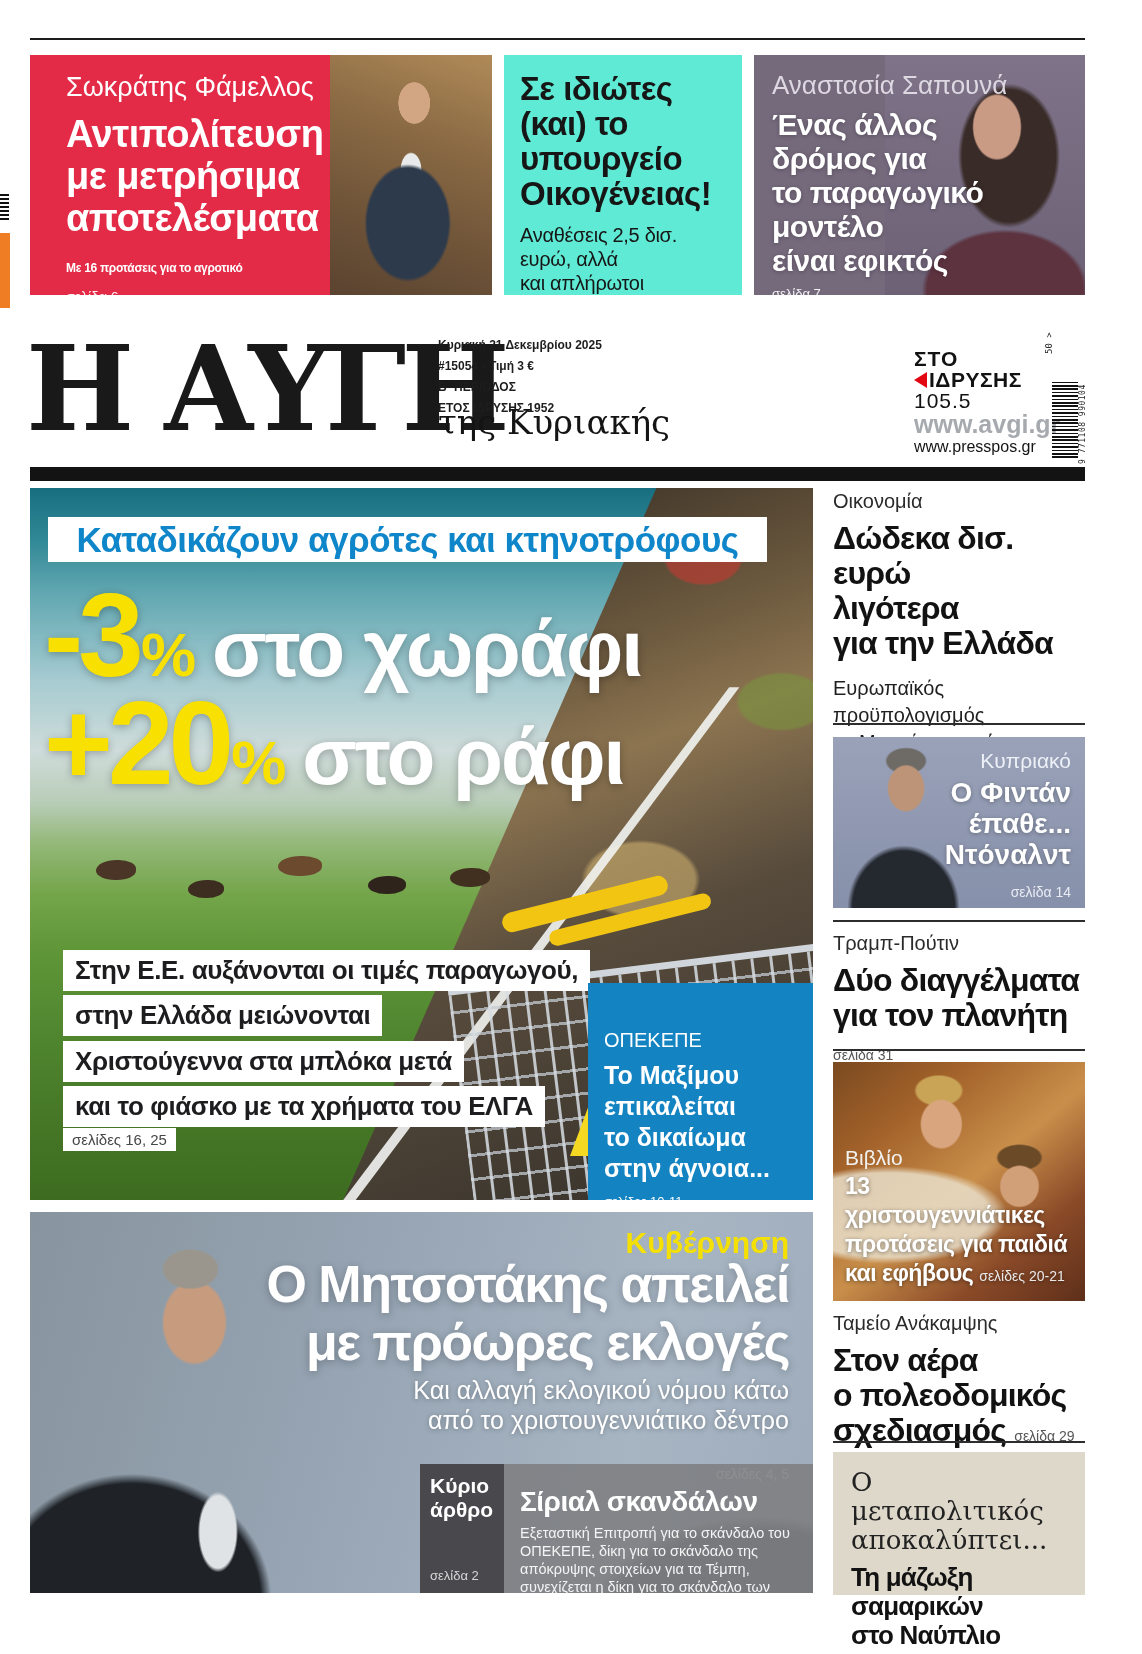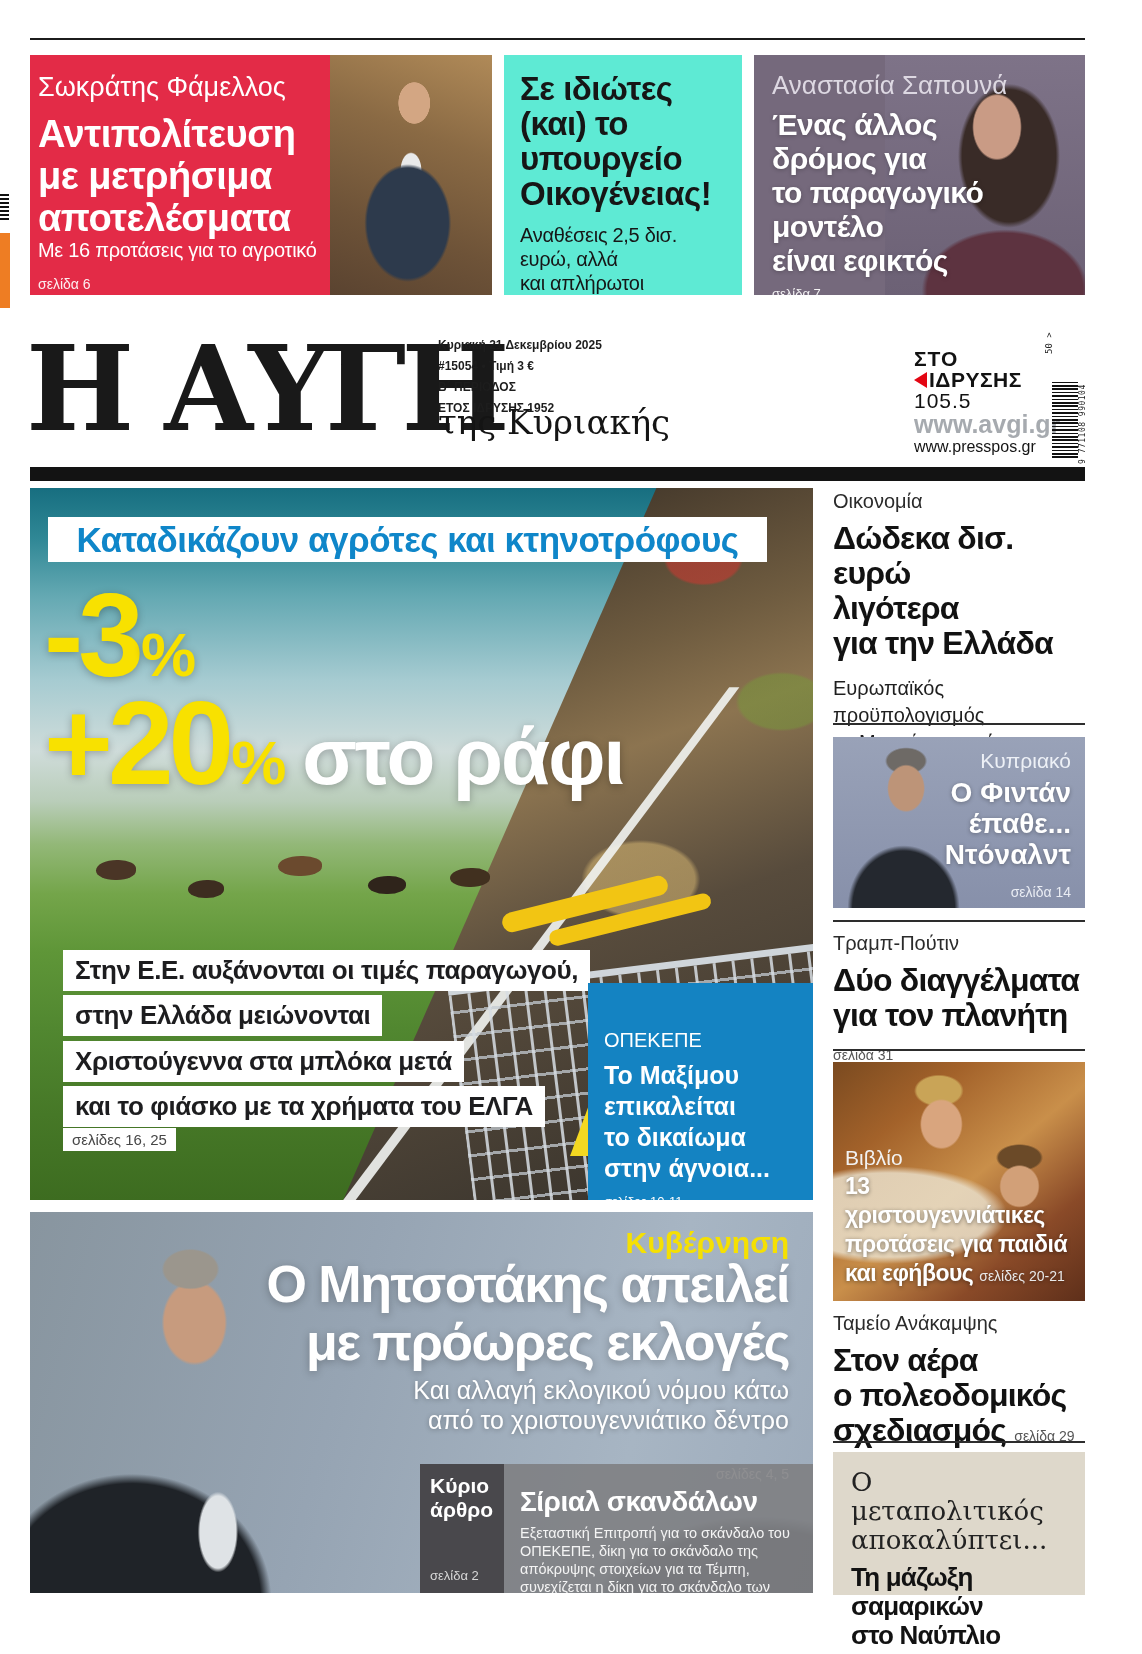--- a/index.html
+++ b/index.html
@@ -15,24 +15,24 @@
 
   
   .tbox{position:absolute;top:55px;height:240px;overflow:hidden;}
   .tbox-red{left:30px;width:462px;color:#fff;}
   .photo-famellos{position:absolute;right:0;top:0;width:162px;height:100%;
     background:
       radial-gradient(ellipse 26px 34px at 52% 20%, #d3a683 0 60%, rgba(0,0,0,0) 62%),
       radial-gradient(ellipse 70px 95px at 48% 70%, #2d3a4c 0 58%, rgba(0,0,0,0) 62%),
       radial-gradient(ellipse 18px 30px at 50% 48%, #e8e9ea 0 55%, rgba(0,0,0,0) 60%),
       linear-gradient(200deg,#b08a58 0%,#8a6a44 35%,#6e5338 70%,#5a4330 100%);}
-  .tbox-pad{position:relative;padding:18px 18px 0 8px;z-index:2;}
+  .tbox-pad{position:relative;padding:18px 18px 0 36px;z-index:2;}
   .t-kicker{font-size:27px;font-weight:400;line-height:1.1;}
   .t-head{font-size:38px;font-weight:700;line-height:42px;margin-top:10px;letter-spacing:-0.5px;}
-  .t-sub{font-size:20px;font-weight:400;margin-top:0;letter-spacing:-0.3px;}
+  .t-sub{font-size:12px;font-weight:700;margin-top:22px;letter-spacing:-0.3px;}
   .t-page{font-size:14px;margin-top:14px;opacity:.92;}
 
   .tbox-beige{left:504px;width:238px;color:#161616;}
   .tbox-beige .t-head{font-size:33px;line-height:35px;margin-top:2px;}
   .tbox-beige .t-sub{font-size:20px;font-weight:400;line-height:24px;margin-top:12px;}
   .tbox-beige .tbox-pad{padding:14px 14px 0 16px;}
 
   .tbox-mauve{left:754px;width:331px;color:#fff;}
   .photo-sapouna{position:absolute;right:0;top:0;width:200px;height:100%;
     background:
@@ -264,20 +264,21 @@
     <div class="cow" style="left:158px;top:392px;width:36px;height:18px;background:#3d2d20;"></div>
     <div class="cow" style="left:248px;top:368px;width:44px;height:20px;background:#6b4a2e;"></div>
     <div class="cow" style="left:338px;top:388px;width:38px;height:18px;background:#2f241b;"></div>
     <div class="cow" style="left:420px;top:380px;width:40px;height:19px;background:#41301f;"></div>
 
     <div class="lead-banner" style="color:#0f86c9;">Καταδικάζουν αγρότες και κτηνοτρόφους</div>
 
     <div class="lead-row row1">
       <span class="lr-num" style="color:#f8e100;">-3</span>
       <span class="lr-pct" style="color:#f8e100;">%</span>
+      <span class="lr-txt">στο χωράφι</span>
     </div>
     <div class="lead-row row2">
       <span class="lr-num" style="color:#f8e100;">+20</span>
       <span class="lr-pct" style="color:#f8e100;">%</span>
       <span class="lr-txt">στο ράφι</span>
     </div>
 
     <div class="lead-notes notes1">
       <div class="ln-box">Στην Ε.Ε. αυξάνονται οι τιμές παραγωγού,</div>
       <div class="ln-box">στην Ελλάδα μειώνονται</div>

